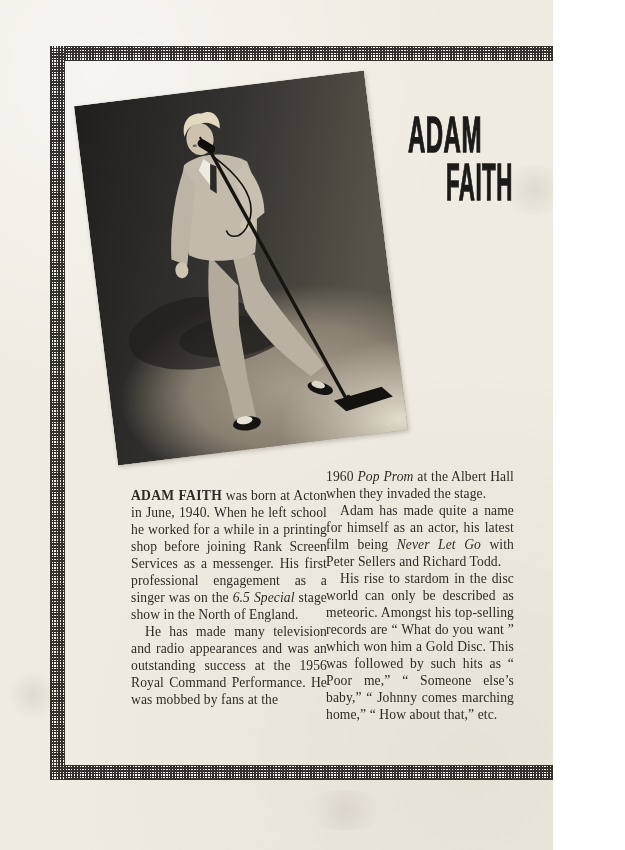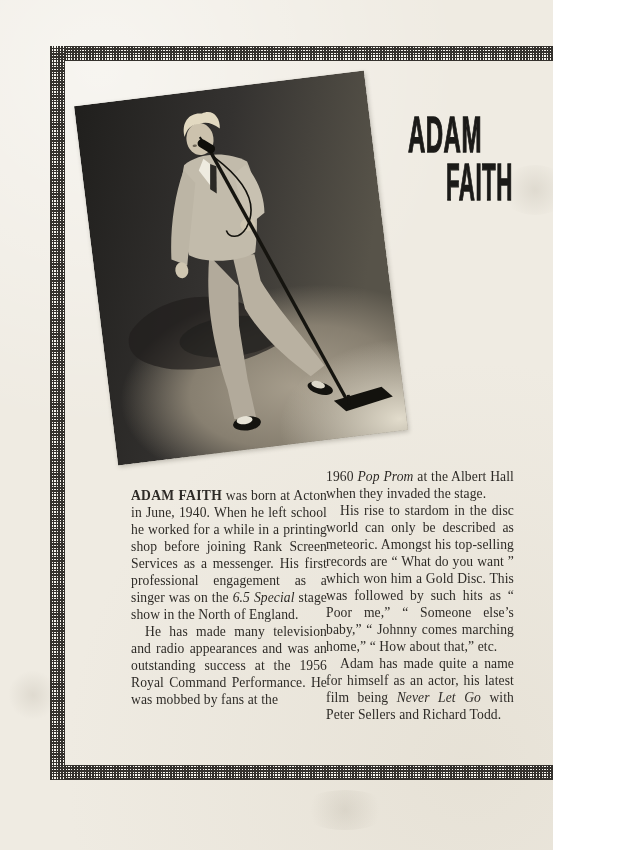--- a/index.html
+++ b/index.html
@@ -146,17 +146,17 @@
     <div class="head-line l2">FAITH</div>
   </div>
 
   <div class="col col-left">
     <p><strong>ADAM FAITH</strong><span> was born at Acton in June, 1940.  When he left school he worked for a while in a printing shop before joining Rank Screen Services as a messenger.  His first professional engagement as a singer was on the </span><em>6.5 Special</em><span> stage show in the North of England.</span></p>
     <p class="ind">He has made many television and radio appearances and was an outstanding success at the 1956 Royal Command Performance.  He was mobbed by fans at the</p>
   </div>
 
   <div class="col col-right">
     <p><span>1960 </span><em>Pop Prom</em><span> at the Albert Hall when they invaded the stage.</span></p>
+    <p class="ind"><span>Adam has made quite a name for himself as an actor, his latest film being </span><em>Never Let Go</em><span> with Peter Sellers and Richard Todd.</span></p>
     <p class="ind">His rise to stardom in the disc world can only be described as meteoric.  Amongst his top-selling records are “ What do you want ” which won him a Gold Disc.   This was followed by such hits as “ Poor me,” “ Someone else’s baby,” “ Johnny comes marching home,” “ How about that,” etc.</p>
-    <p class="ind"><span>Adam has made quite a name for himself as an actor, his latest film being </span><em>Never Let Go</em><span> with Peter Sellers and Richard Todd.</span></p>
   </div>
 
 </div>
 
 </body></html>

